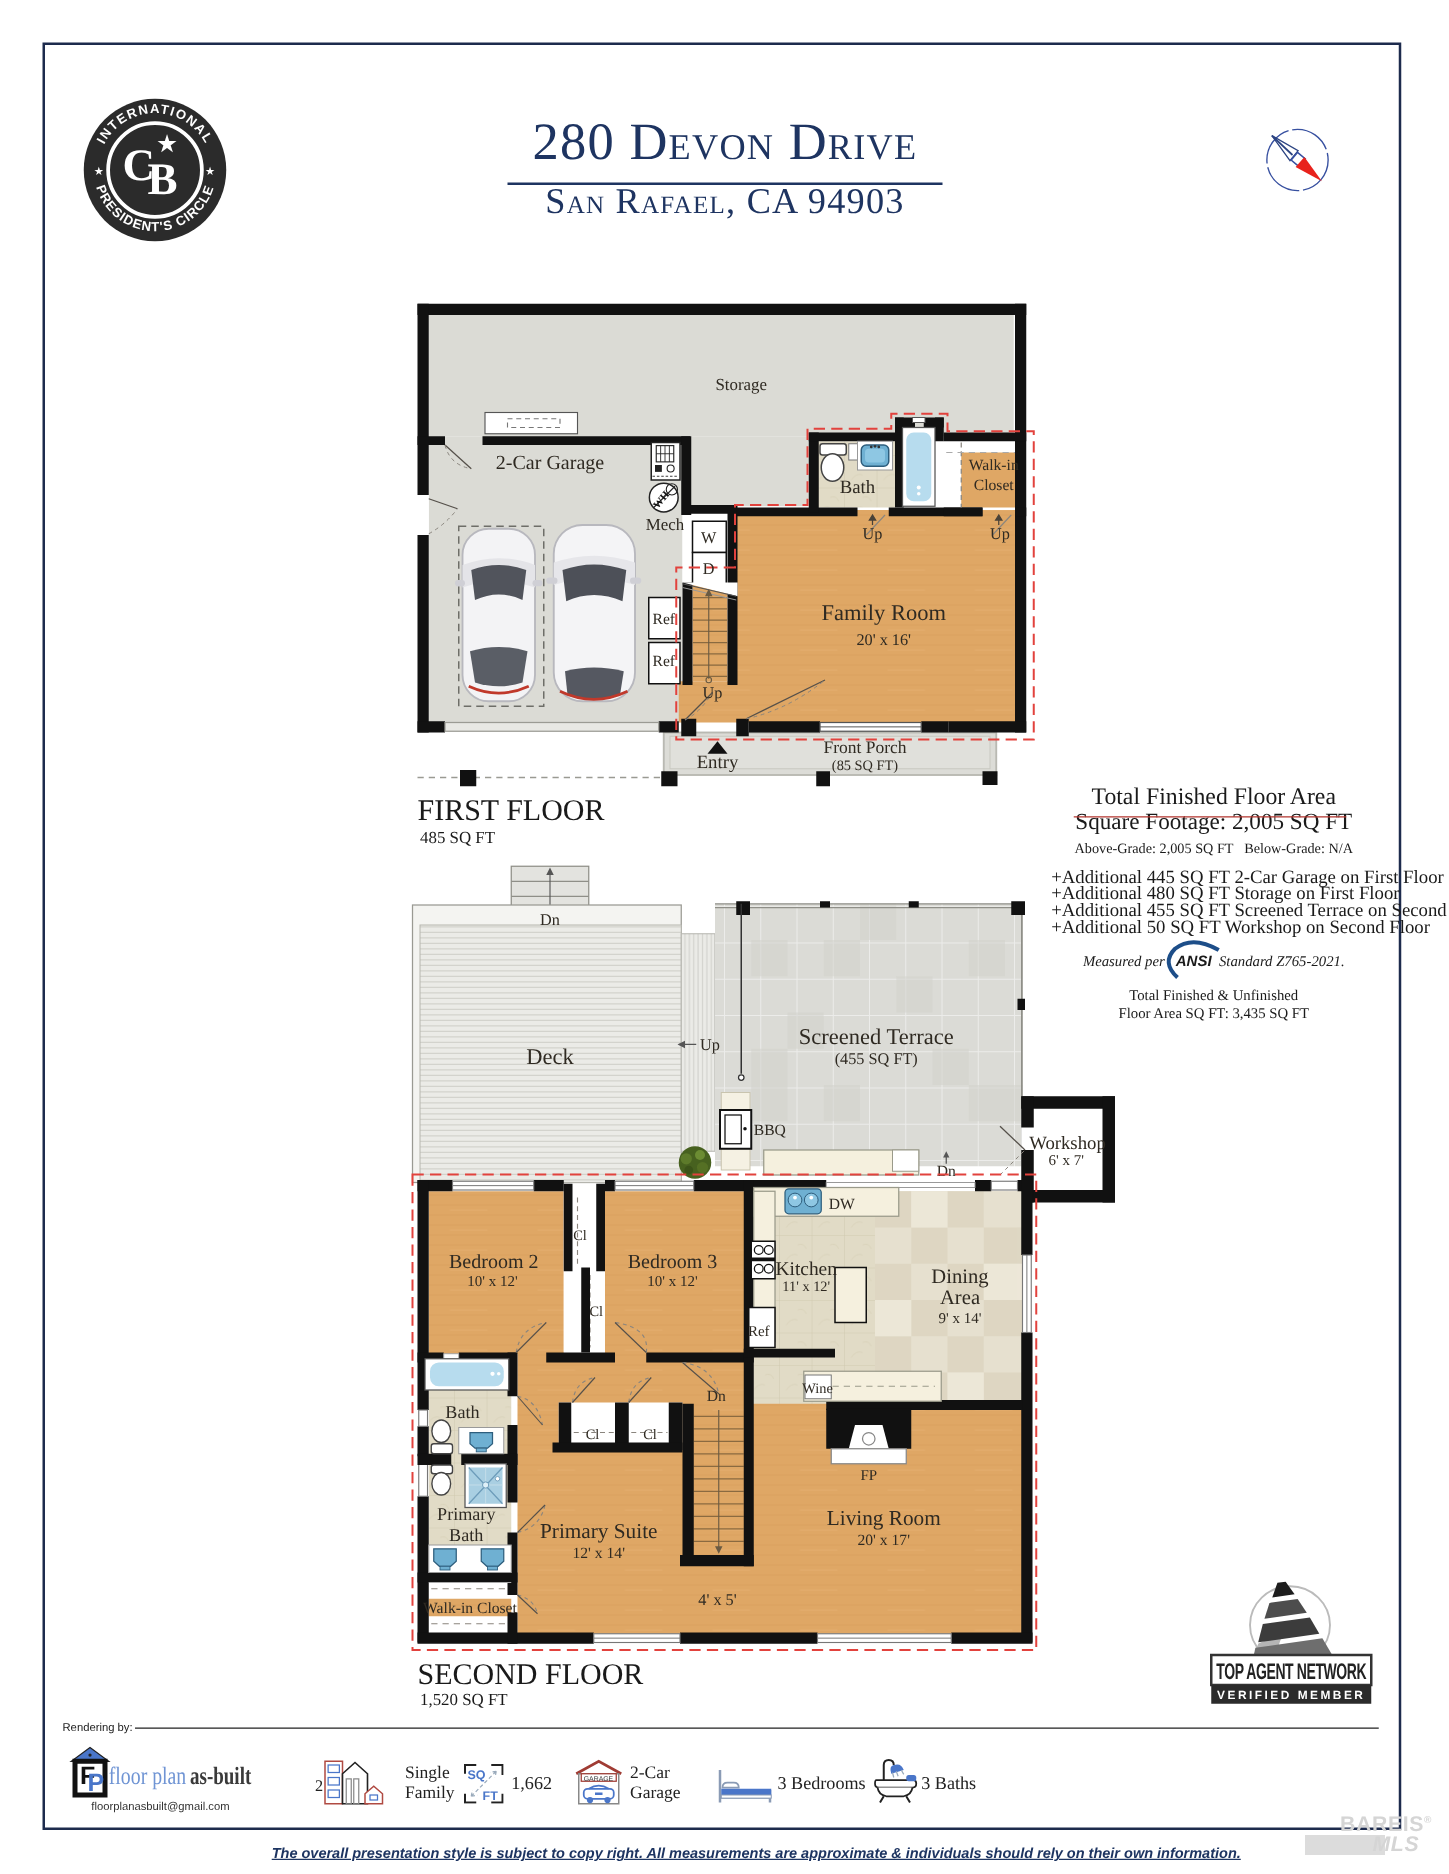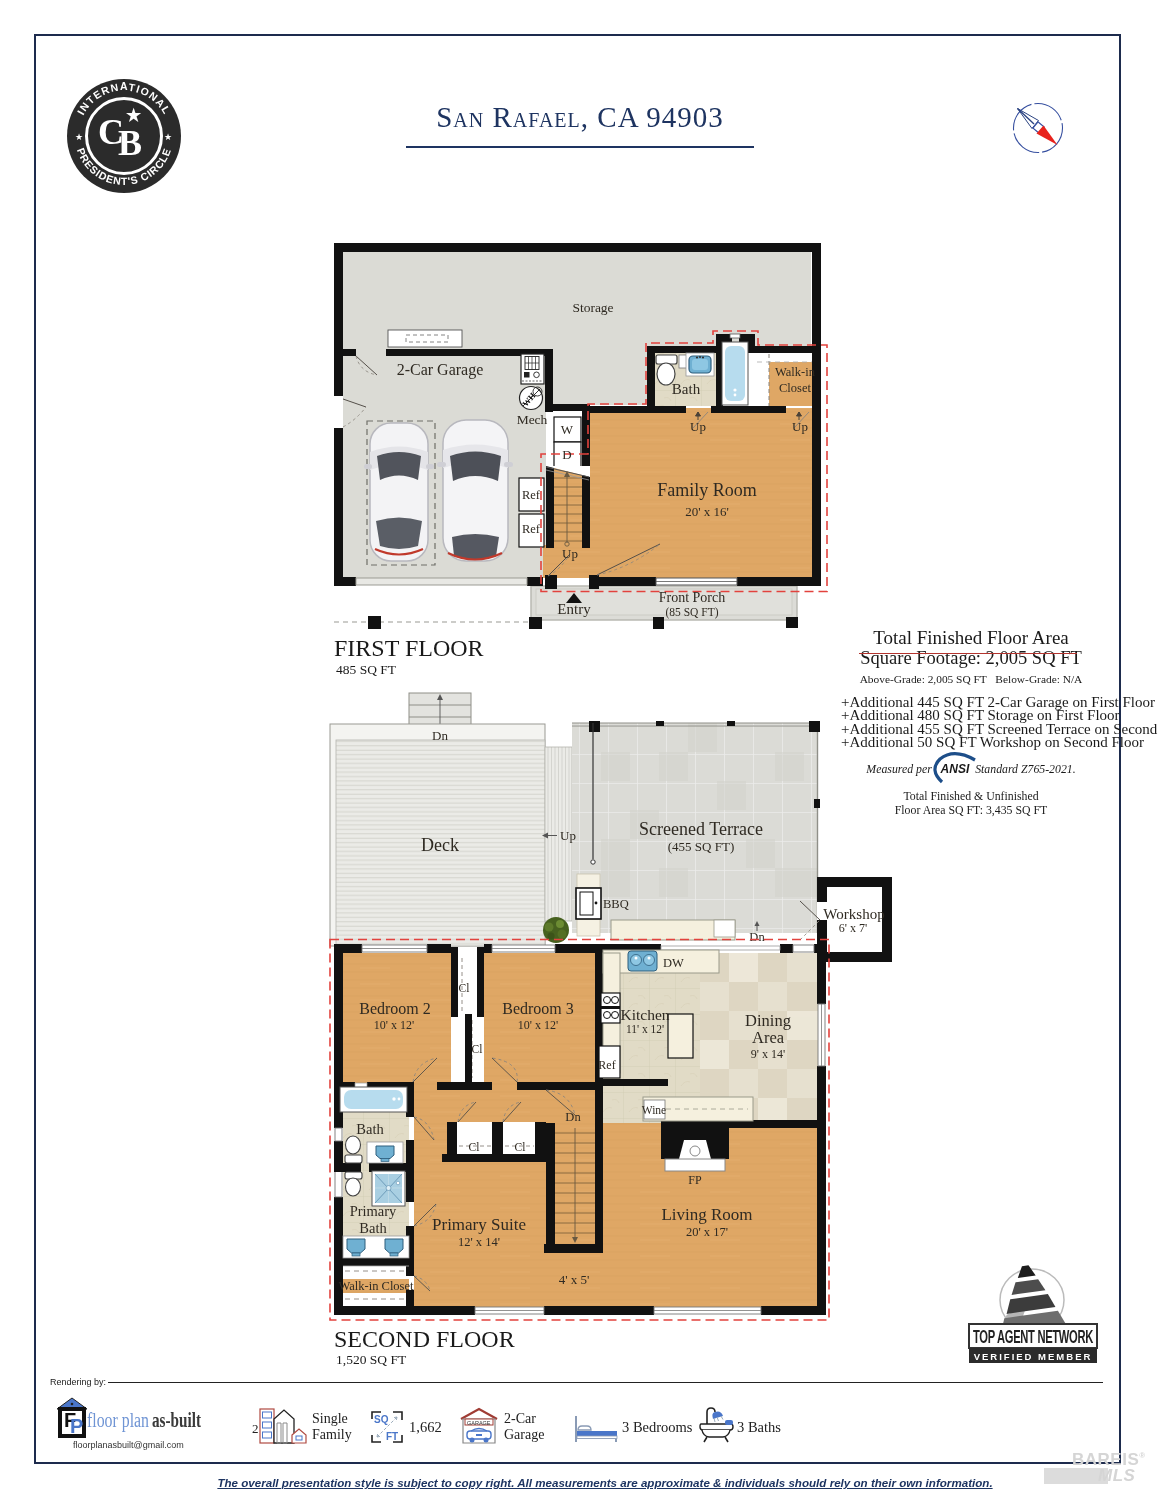--- a/index.html
+++ b/index.html
@@ -30,20 +30,21 @@
     <text x="100" y="64" font-size="9" fill="#fff">★</text>
     <g fill="#fff" font-family="Liberation Serif, serif" font-weight="bold">
       <text x="34" y="68" font-size="36">C</text>
       <text x="54" y="79" font-size="36">B</text>
       <text x="62" y="45" font-size="17">★</text>
     </g>
   </svg>
 
   <div class="abs" style="left:330px;top:92px;width:500px;text-align:center;color:#1e3461;">
 
+    <div style="font-size:42px;font-variant:small-caps;letter-spacing:1px;line-height:44px;">280 Devon Drive</div>
 
     <div style="font-size:29px;font-variant:small-caps;letter-spacing:1px;line-height:34px;margin-top:8px;">San Rafael, CA 94903</div>
   </div>
 
   <div class="abs" style="left:406px;top:146px;width:348px;border-top:2px solid #1e3461;"></div>
 
   <svg class="abs" style="left:1010px;top:100px;" width="56" height="56" viewBox="0 0 56 56">
     <circle cx="28" cy="28" r="24.5" fill="none" stroke="#3750a0" stroke-width="1.1" stroke-dasharray="34 3"></circle>
     <line x1="7.5" y1="8.5" x2="24" y2="24" stroke="#2c4482" stroke-width="1.4"></line>
     <path d="M7.5 8.5 L28.5 20.5 L22 28.5 Z" fill="none" stroke="#2c4482" stroke-width="1"></path>
@@ -732,21 +733,21 @@
     <text x="0" y="28" font-size="13" font-family="Liberation Serif,serif" fill="#222">2</text>
     <rect x="8" y="4" width="14" height="34" fill="#fff" stroke="#b04a42" stroke-width="1.2"></rect>
     <rect x="10.5" y="7" width="9" height="6" fill="none" stroke="#4a76c9" stroke-width="1"></rect>
     <rect x="10.5" y="17" width="9" height="6" fill="none" stroke="#4a76c9" stroke-width="1"></rect>
     <rect x="10.5" y="27" width="9" height="6" fill="none" stroke="#4a76c9" stroke-width="1"></rect>
     <path d="M22 14 L32 5 L42 14 V38 H22 Z" fill="#fff" stroke="#222" stroke-width="1.3"></path>
     <path d="M25 18 h4 v20 h-4 z M31 18 h4 v20 h-4 z" fill="none" stroke="#8a8a8a" stroke-width="1"></path>
     <path d="M40 30 L47 24 L54 30 V38 H40 Z" fill="#fff" stroke="#b04a42" stroke-width="1.2"></path>
     <rect x="44" y="31" width="6" height="4" fill="none" stroke="#4a76c9" stroke-width="1"></rect>
   </svg>
-  <div class="abs" style="left:312px;top:1411px;font-size:14px;color:#222;line-height:16px;">Single<br>Family</div>
+  <div class="abs" style="left:324px;top:1411px;font-size:14px;color:#222;line-height:16px;">Single<br>Family</div>
 
   <svg class="abs" style="left:371px;top:1411px;" width="32" height="32" viewBox="0 0 32 32">
     <path d="M1 8 V1 H10 M22 1 H31 V9 M31 24 V31 H22 M10 31 H1 V24" fill="none" stroke="#222" stroke-width="1.6"></path>
     <path d="M6 26 L26 6 M26 6 l-5 1 M26 6 l-1 5 M6 26 l5 -1 M6 26 l1 -5" stroke="#9ab" stroke-width="1" fill="none" stroke-dasharray="3 2"></path>
     <text x="3" y="12" font-size="10" font-weight="bold" fill="#4a76c9" font-family="Liberation Sans,sans-serif">SQ</text>
     <text x="15" y="29" font-size="10" font-weight="bold" fill="#4a76c9" font-family="Liberation Sans,sans-serif">FT</text>
   </svg>
   <div class="abs" style="left:409px;top:1419px;font-size:14.5px;color:#222;">1,662</div>
 
   <svg class="abs" style="left:459px;top:1407px;" width="40" height="37" viewBox="0 0 40 37">

